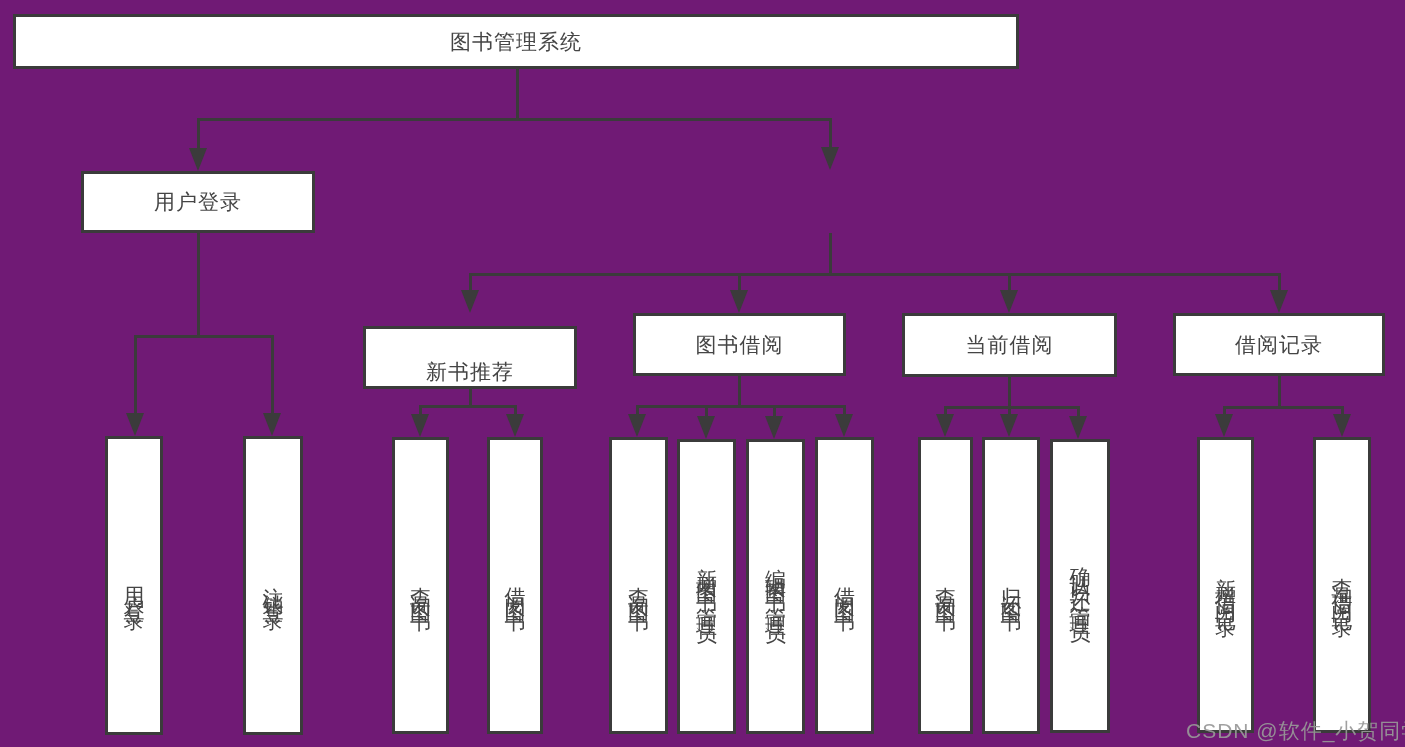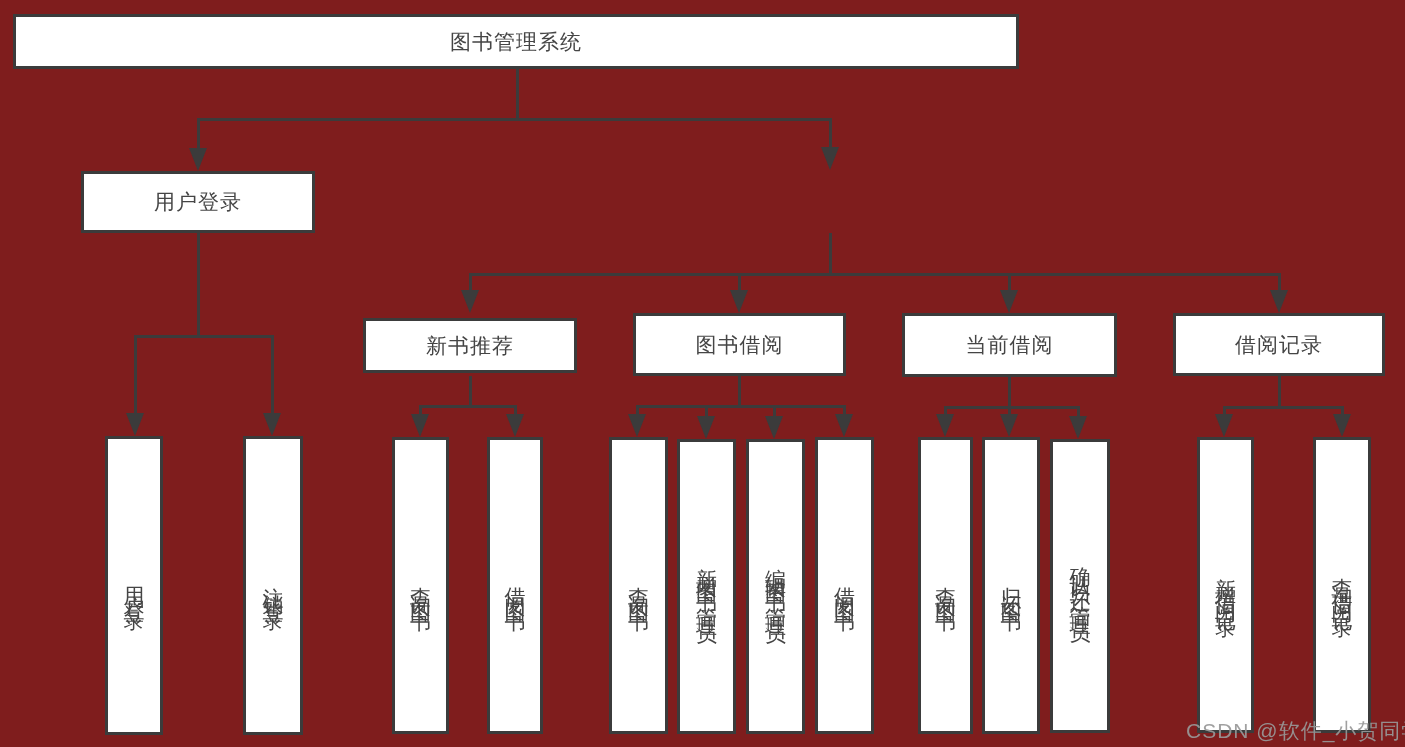--- a/index.html
+++ b/index.html
@@ -1,19 +1,19 @@
 <!DOCTYPE html>
 <html><head>
 <meta charset="utf-8">
 <style>
   html,body{margin:0;padding:0;background:#ffffff;}
   .canvas{
     position:relative;
     width:1405px;height:747px;
-    background:#7f1d1d;
+    background:#701a75;
     font-family:"Liberation Sans","DejaVu Sans",sans-serif;
     overflow:hidden;
   }
   
   .box{
     position:absolute;
     box-sizing:border-box;
     border:3px solid #3b3b3b;
     background:#ffffff;
     display:flex;align-items:center;justify-content:center;
@@ -45,21 +45,21 @@
   .arrow{
     position:absolute;width:0;height:0;z-index:1;
     border-left:9px solid transparent;
     border-right:9px solid transparent;
     border-top:23px solid #3b3b3b;
   }
   
   #n-root{left:13px;top:14px;width:1006px;height:55px;}
   #n-user-login{left:81px;top:171px;width:234px;height:62px;}
   #n-book-mgmt{left:712px;top:170px;width:235px;height:63px;}
-  #n-new-book{left:363px;top:318px;width:214px;height:55px;}
+  #n-new-book{left:363px;top:326px;width:214px;height:63px;align-items:flex-end;}
   #n-book-borrow{left:633px;top:313px;width:213px;height:63px;}
   #n-cur-borrow{left:902px;top:313px;width:215px;height:64px;}
   #n-borrow-rec{left:1173px;top:313px;width:212px;height:63px;}
 
   #l0{left:105px;top:436px;width:58px;height:299px;}
   #l1{left:243px;top:436px;width:60px;height:299px;}
   #l2{left:392px;top:437px;width:57px;height:297px;}
   #l3{left:487px;top:437px;width:56px;height:297px;}
   #l4{left:609px;top:437px;width:59px;height:297px;}
   #l5{left:677px;top:439px;width:59px;height:295px;}

